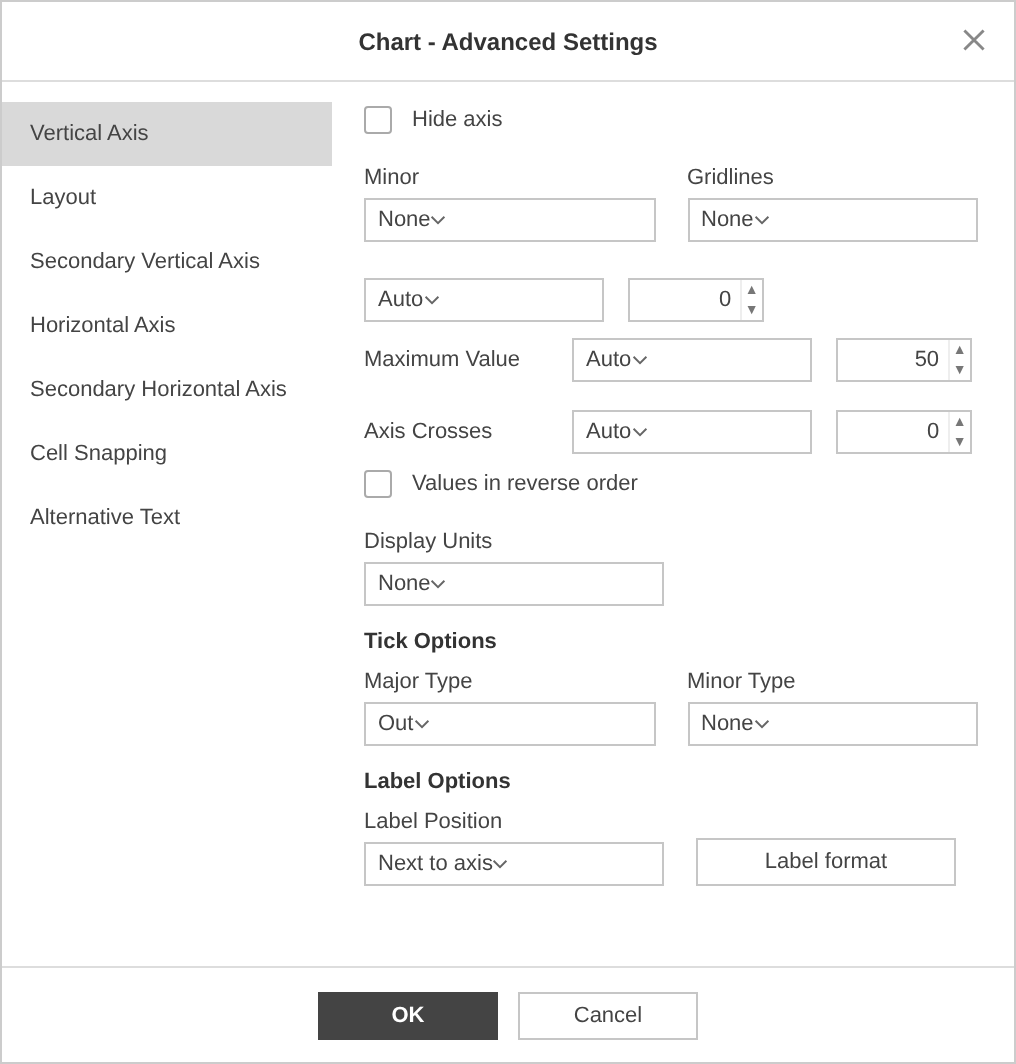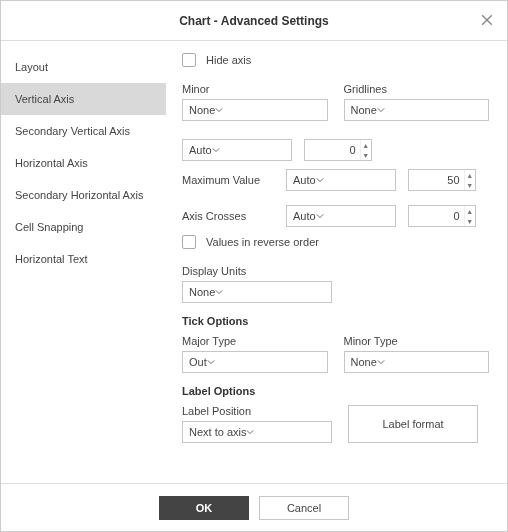--- a/index.html
+++ b/index.html
@@ -19,30 +19,30 @@
 .checkbox { width: 14px; height: 14px; border: 1px solid #aaa; border-radius: 2px; margin-right: 10px; display: inline-block; cursor: pointer; }
 .label { font-size: 11px; color: #444; }
 .field-label { font-size: 11px; color: #444; margin-bottom: 4px; display: block; }
 .two-col { display: flex; gap: 16px; margin-bottom: 12px; }
 .col { flex: 1; display: flex; flex-direction: column; }
 .select { height: 22px; border: 1px solid #c6c6c6; background: #fff; display: flex; align-items: center; padding: 0 6px; cursor: pointer; font-size: 11px; color: #444; }
 .select .chev { color: #666; }
 .select .chev svg { width: 8px; height: 8px; display: block; }
 .field-row { display: flex; align-items: center; margin-bottom: 8px; gap: 12px; }
 .field-row .fl { width: 92px; font-size: 11px; color: #444; }
-.field-row .select { width: 110px; }
+.field-row .select { width: 120px; }
 .spinner { width: 68px; height: 22px; border: 1px solid #c6c6c6; display: flex; align-items: center; background: #fff; }
 .spinner input { border: none; width: 100%; text-align: right; font-size: 11px; color: #444; padding: 0 4px; outline: none; background: transparent; }
 .spinner .arrows { width: 14px; display: flex; flex-direction: column; border-left: 1px solid #eee; }
 .spinner .arrows span { height: 10px; display: flex; align-items: center; justify-content: center; cursor: pointer; color: #777; font-size: 7px; line-height: 1; }
 .section-title { font-weight: bold; font-size: 11px; color: #333; margin: 12px 0 8px; }
 .single-field { margin-bottom: 12px; }
 .single-field .select { width: 150px; }
 .label-row { display: flex; gap: 16px; align-items: flex-end; }
-.btn-format { height: 38px; width: 130px; border: 1px solid #c6c6c6; background: #fff; display: flex; align-items: center; justify-content: center; cursor: pointer; font-size: 11px; color: #444; }
+.btn-format { height: 24px; width: 130px; border: 1px solid #c6c6c6; background: #fff; display: flex; align-items: center; justify-content: center; cursor: pointer; font-size: 11px; color: #444; }
 .footer { height: 48px; border-top: 1px solid #ddd; display: flex; align-items: center; justify-content: center; gap: 10px; }
 .btn { width: 90px; height: 24px; display: flex; align-items: center; justify-content: center; font-size: 11px; cursor: pointer; border: 1px solid #888; }
 .btn.primary { background: #444; color: #fff; border-color: #444; font-weight: bold; }
 .btn.secondary { background: #fff; color: #444; border-color: #c6c6c6; }
 </style>
 </head>
 <body>
 
 <div class="dialog">
 
@@ -53,27 +53,27 @@
         <svg viewBox="0 0 10 10">
             <path d="M1 1 L9 9 M9 1 L1 9" stroke="currentColor" stroke-width="1.2" fill="none"></path>
           </svg>
       </span>
     </div>
   </div>
 
   <div class="body">
 
     <div class="sidebar">
+      <div class="sidebar-item active">Vertical Axis</div>
       <div class="sidebar-item">Layout</div>
-      <div class="sidebar-item active">Vertical Axis</div>
       <div class="sidebar-item">Secondary Vertical Axis</div>
       <div class="sidebar-item">Horizontal Axis</div>
       <div class="sidebar-item">Secondary Horizontal Axis</div>
       <div class="sidebar-item">Cell Snapping</div>
-      <div class="sidebar-item">Horizontal Text</div>
+      <div class="sidebar-item">Alternative Text</div>
     </div>
 
     <div class="content">
 
       <div class="row gap">
         <span class="checkbox"></span>
         <span class="label">Hide axis</span>
       </div>
 
       <div class="two-col">

